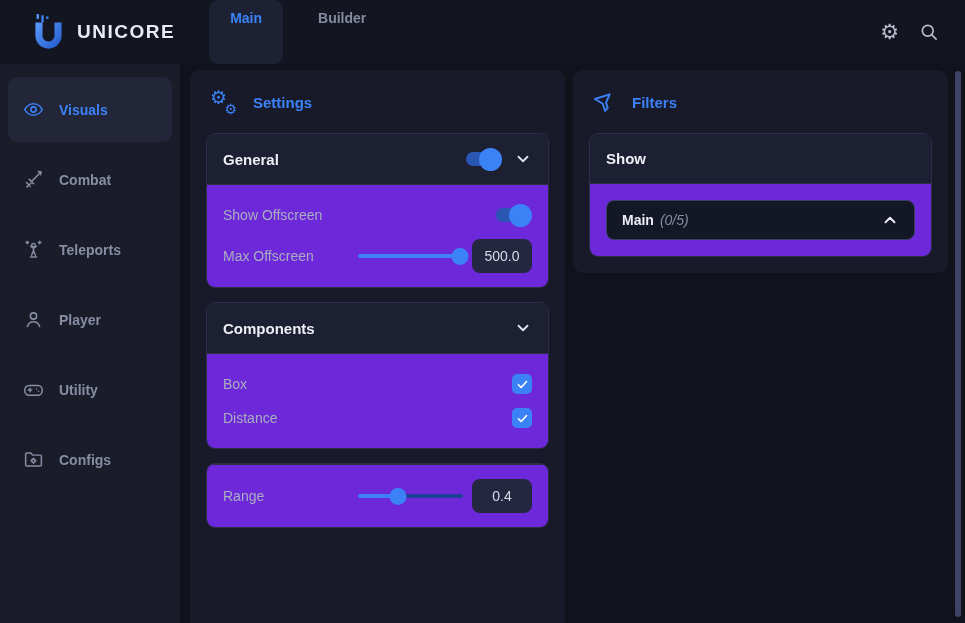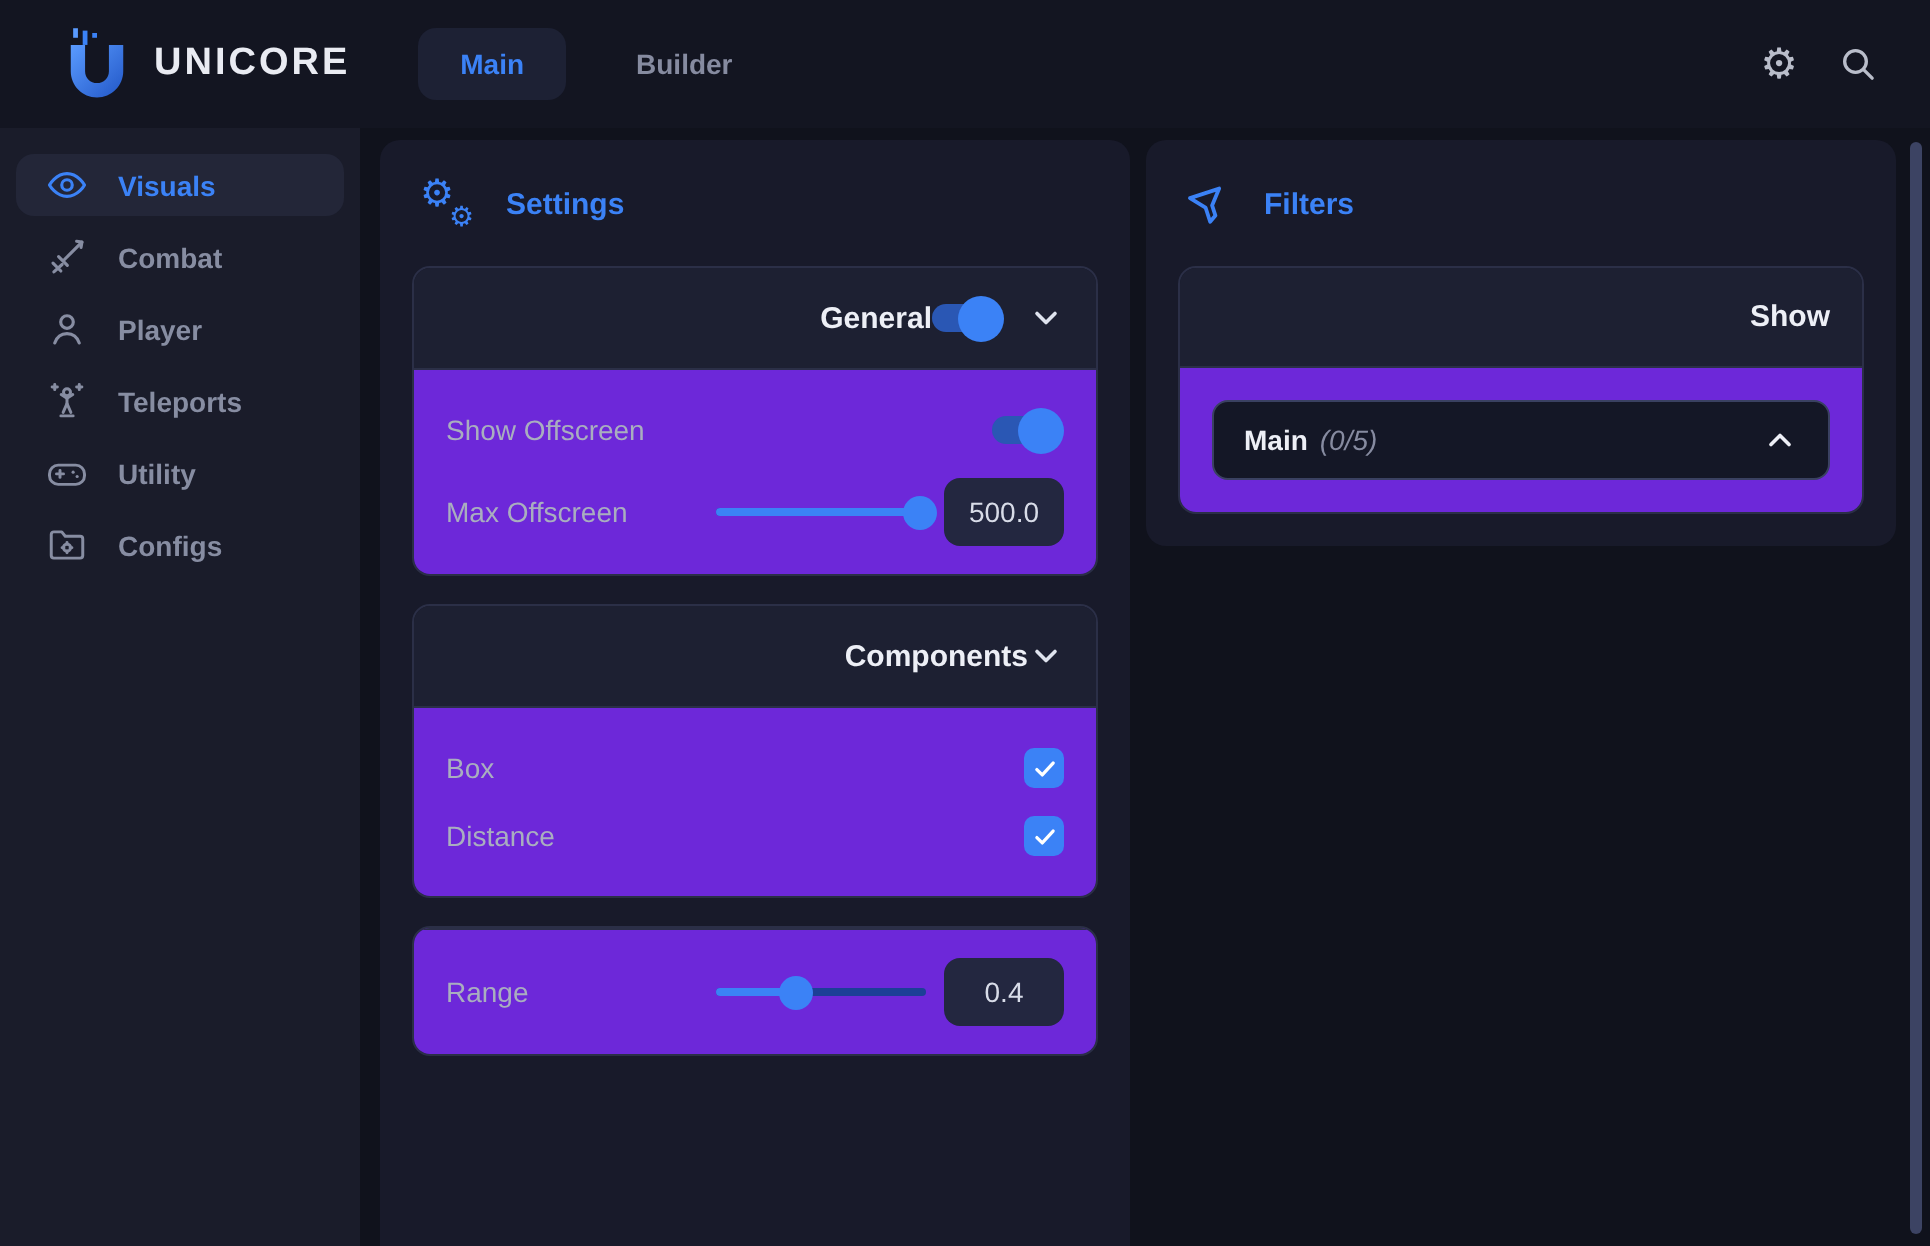--- a/index.html
+++ b/index.html
@@ -7,42 +7,42 @@
   body {
     background:#10121c;
     font-family:"Liberation Sans", sans-serif;
     position:relative;
     color:#e9ebf2;
   }
 
   
   .topbar {
     height:64px; background:#131521;
-    display:flex; align-items:center;
+    display:flex; 
   }
   .brand { display:flex; align-items:center; gap:13px; padding-left:33px; }
   .brand-name { font-size:19px; font-weight:700; letter-spacing:1.5px; color:#e9ebf2; }
   .tabs { margin-left:34px; display:flex; gap:14px; }
   .tab {
     padding:10px 21px; border-radius:9px;
     font-size:14px; font-weight:700; color:#868ba0; cursor:pointer;
   }
   .tab.active { background:#1d2134; color:#3b82f6; }
   .topbar-icons { margin-left:auto; padding-right:26px; display:flex; align-items:center; gap:20px; }
   .gear-glyph {
     font-family:"DejaVu Sans", sans-serif;
     font-size:21px; line-height:1; color:#b9bdca; cursor:pointer;
   }
 
   
   .app { display:flex; height:559px; }
   .sidebar { width:180px; background:#1a1c2a; padding-top:8px; flex:none; }
   .side-item {
     display:flex; align-items:center; gap:15px;
-    margin:5px 8px; padding:5px 15px; border-radius:9px;
+    margin:5px 8px; padding:22px 15px; border-radius:9px;
     color:#878da2; font-size:14px; font-weight:700; cursor:pointer;
   }
   .side-item.active { background:#232638; color:#3b82f6; }
   .side-item svg { flex:none; }
 
   .content { flex:1; display:flex; align-items:flex-start; gap:8px; padding:6px 0 0 10px; }
 
   .panel { background:#181a2a; border-radius:10px; width:375px; padding:16px; flex:none; }
   .panel-settings { height:600px; }
   .panel-head {
@@ -51,21 +51,21 @@
     margin:4px 0 18px 4px;
   }
   .gears-icon { position:relative; width:27px; height:25px; color:#3b82f6; }
   .gears-icon .g1 { position:absolute; left:0; top:-2px; font-family:"DejaVu Sans", sans-serif; font-size:19px; line-height:1; }
   .gears-icon .g2 { position:absolute; right:0; bottom:-1px; font-family:"DejaVu Sans", sans-serif; font-size:14px; line-height:1; }
   .funnel-icon { transform:rotate(-18deg); margin-top:2px; }
 
   
   .card { border:1px solid #2b2f47; border-radius:9px; margin-bottom:14px; overflow:hidden; }
   .card-head { background:#1d2032; padding:16px; display:flex; align-items:center; cursor:pointer; }
-  .card-title { font-size:15px; font-weight:700; color:#edeff6; flex:1;text-align:right; }
+  .card-title { font-size:15px; font-weight:700; color:#edeff6; flex:1; }
   .head-controls { display:flex; align-items:center; gap:17px; }
   .card-body { background:#6d28d9; border-top:1px solid #2b2f47; padding:14px 16px; }
 
   .row { display:flex; align-items:center; min-height:32px; }
   .row + .row { margin-top:2px; }
   .row-label { color:#a9aebf; font-size:14px; flex:1; }
 
   
   .toggle { position:relative; width:31px; height:14px; border-radius:7px; cursor:pointer; }
   .toggle.on  { background:#2a57b4; }
@@ -160,39 +160,39 @@
           <path d="M20.5 3.5L10 14"></path>
             <path d="M20.5 3.5l-.5 3M20.5 3.5l-3-.5"></path>
           <path d="M7.2 11.8l5 5"></path>
             <path d="M9.2 16.3l-4.7 4.2M4 15.5L8.5 20"></path>
         </svg>
       </span>
       <span>Combat</span>
     </div>
     <div class="side-item">
       <span style="display:flex;">
-        <svg width="21" height="21" viewBox="0 0 24 24" fill="none" stroke="currentColor" stroke-width="1.8" stroke-linecap="round">
-          <circle cx="12" cy="8" r="3.6"></circle>
-            <path d="M5 20c1.3-3.8 4-5.4 7-5.4s5.7 1.6 7 5.4"></path>
-        </svg>
-      </span>
-      <span>Player</span>
-    </div>
-    <div class="side-item">
-      <span style="display:flex;">
         <svg width="21" height="21" viewBox="0 0 24 24" fill="none" stroke="currentColor" stroke-width="1.7" stroke-linecap="round" stroke-linejoin="round">
           <circle cx="12" cy="7" r="2"></circle>
             <path d="M12 9.5v4"></path>
           <path d="M12 10.5L8.7 8.3M12 10.5l3.3-2.2"></path>
           <path d="M12 13.5l-2.2 5M12 13.5l2.2 5"></path>
             <path d="M8.5 20.5h7"></path>
           <path d="M5 2.5v3M3.5 4h3M19 2.5v3M17.5 4h3"></path>
         </svg>
       </span>
       <span>Teleports</span>
+    </div>
+    <div class="side-item">
+      <span style="display:flex;">
+        <svg width="21" height="21" viewBox="0 0 24 24" fill="none" stroke="currentColor" stroke-width="1.8" stroke-linecap="round">
+          <circle cx="12" cy="8" r="3.6"></circle>
+            <path d="M5 20c1.3-3.8 4-5.4 7-5.4s5.7 1.6 7 5.4"></path>
+        </svg>
+      </span>
+      <span>Player</span>
     </div>
     <div class="side-item">
       <span style="display:flex;">
         <svg width="21" height="21" viewBox="0 0 24 24" fill="none" stroke="currentColor" stroke-width="1.7" stroke-linecap="round" stroke-linejoin="round">
           <path d="M7 7.5h10a5 5 0 015 5v1a5 5 0 01-5 5H7a5 5 0 01-5-5v-1a5 5 0 015-5z"></path>
           <path d="M8 10.5v4M6 12.5h4"></path>
           <circle cx="15.5" cy="11.5" r="0.9" fill="currentColor" stroke="none"></circle>
           <circle cx="17.8" cy="14" r="0.9" fill="currentColor" stroke="none"></circle>
         </svg>
       </span>

